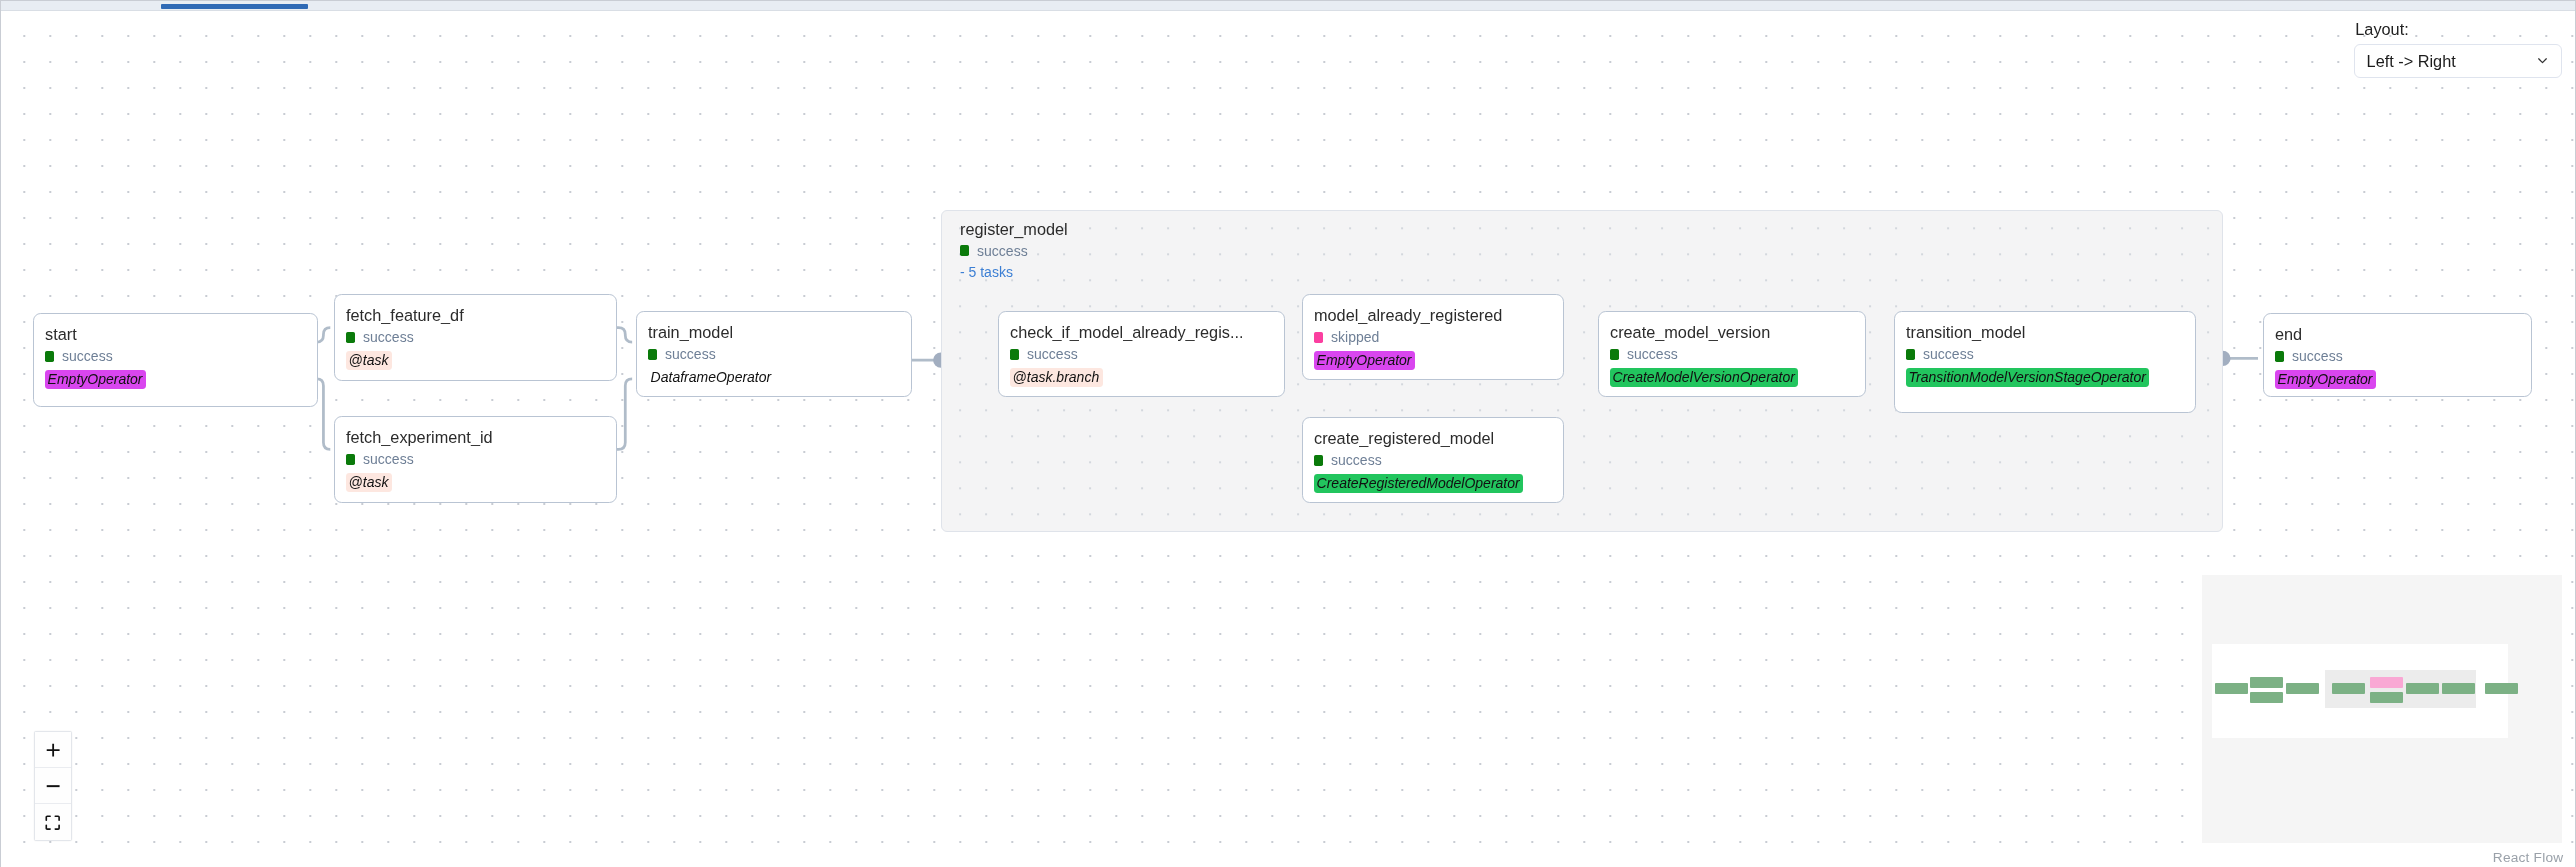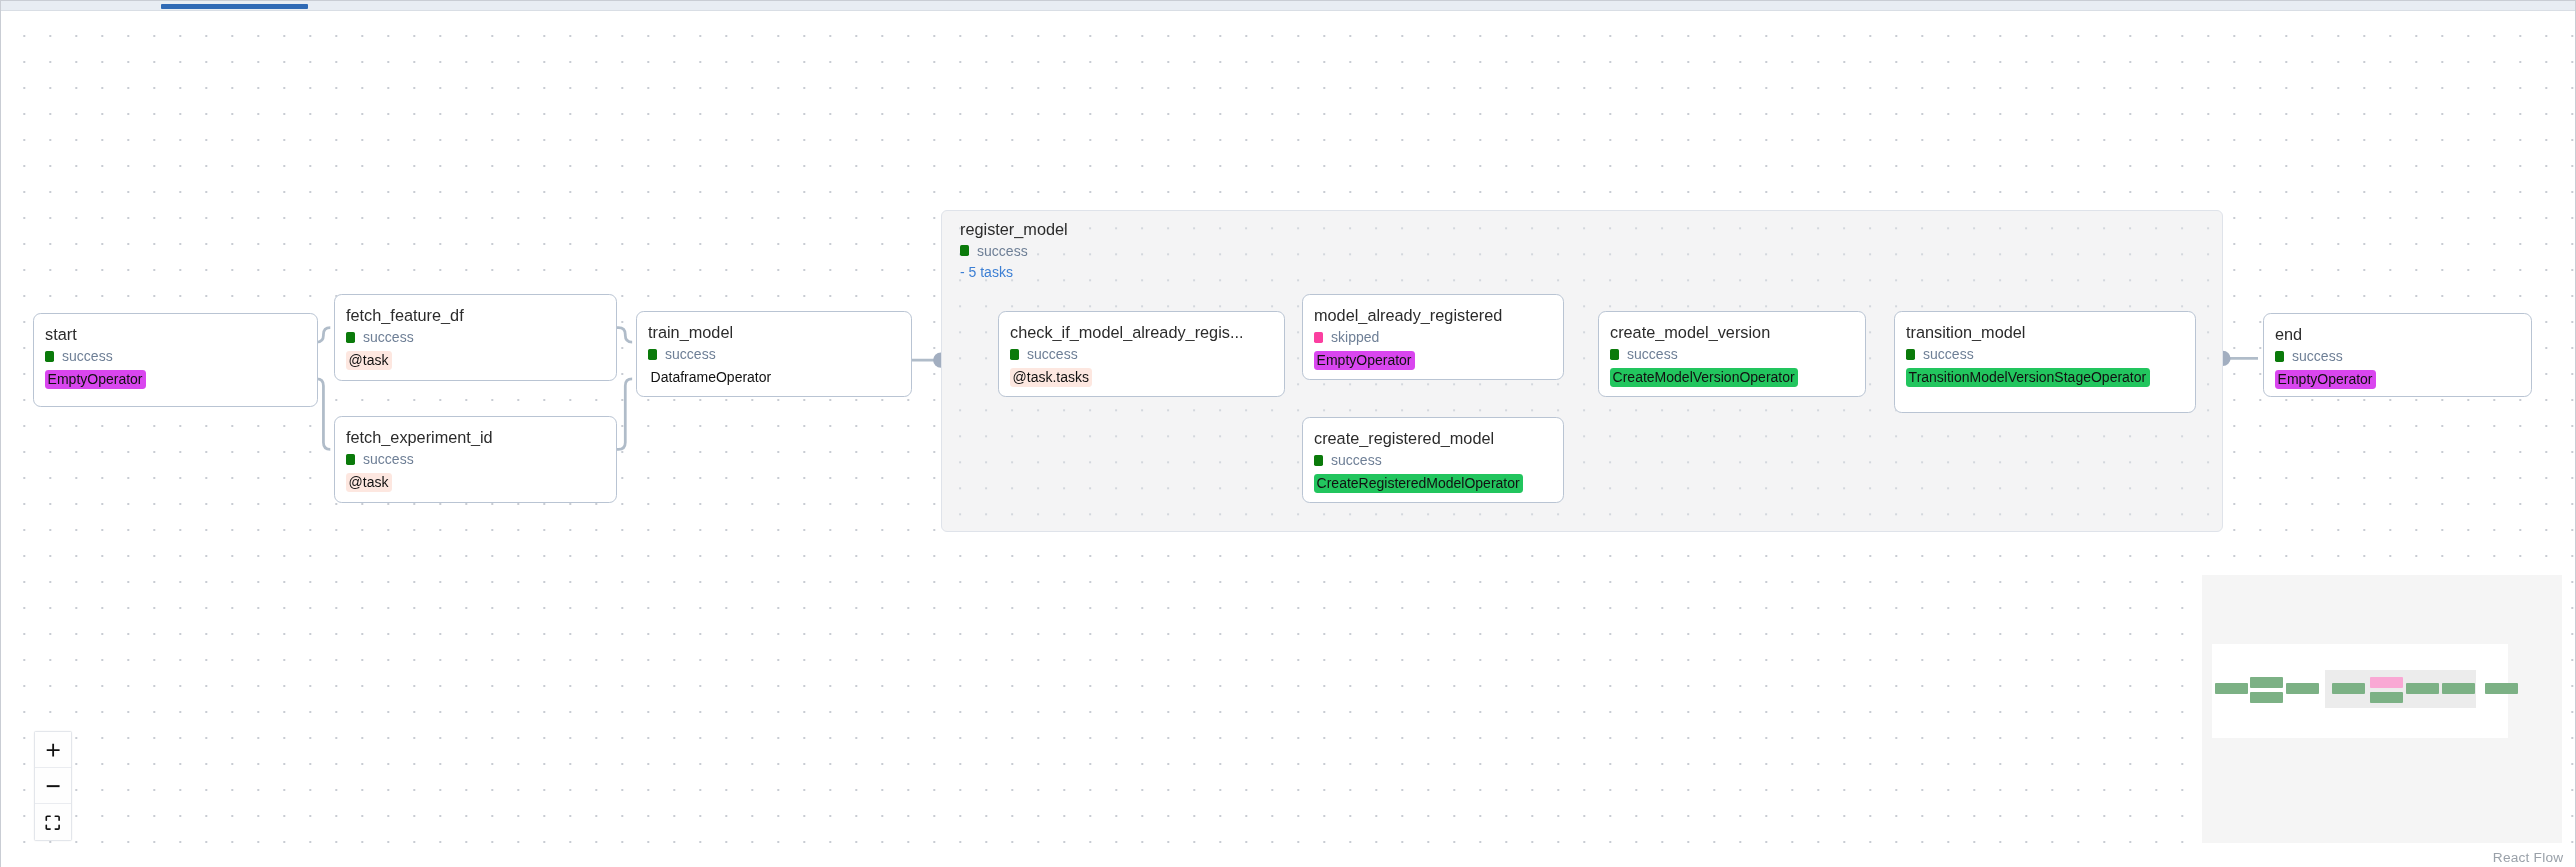--- a/index.html
+++ b/index.html
@@ -138,20 +138,21 @@
   }
   .n-op {
     display: inline-block;
     margin-top: 6px;
     font-size: 14px;
     line-height: 16.3px;
     color: #111;
     border-radius: 3.4px;
     padding: 0.9px 3.4px 1.7px 2.6px;
     white-space: nowrap;
+    font-style: italic;
   }
   .op-empty   { background: #d946ef; }
   .op-task    { background: #fde7e0; }
   .op-orange  { background: #22c55e; }
   .op-plain   { background: transparent; }
 
   
   .g-state { display:flex; align-items:center; margin-top:6px; height:14.6px; }
 
   
@@ -333,21 +334,21 @@
             <span class="n-state-label">success</span>
           </div>
           <div><span class="n-op op-plain">DataframeOperator</span></div>
         </div>
         <div class="node" style="left: 997px; top: 300px; width: 287px; height: 86px;">
           <div class="n-title">check_if_model_already_regis...</div>
           <div class="n-state">
             <span class="swatch" style="background: rgb(10, 122, 10);"></span>
             <span class="n-state-label">success</span>
           </div>
-          <div><span class="n-op op-task">@task.tasks</span></div>
+          <div><span class="n-op op-task">@task.branch</span></div>
         </div>
         <div class="node" style="left: 1301px; top: 283px; width: 262px; height: 86px;">
           <div class="n-title">model_already_registered</div>
           <div class="n-state">
             <span class="swatch" style="background: rgb(251, 63, 160);"></span>
             <span class="n-state-label">skipped</span>
           </div>
           <div><span class="n-op op-empty">EmptyOperator</span></div>
         </div>
         <div class="node" style="left: 1301px; top: 406px; width: 262px; height: 86px;">
@@ -377,20 +378,31 @@
         <div class="node" style="left: 2262px; top: 302px; width: 269px; height: 84px;">
           <div class="n-title">end</div>
           <div class="n-state">
             <span class="swatch" style="background: rgb(10, 122, 10);"></span>
             <span class="n-state-label">success</span>
           </div>
           <div><span class="n-op op-empty">EmptyOperator</span></div>
         </div>
       </div>
 
+    <div class="layout-panel">
+      <div class="layout-label">Layout:</div>
+      <div class="sel-wrap">
+        <select class="layout-select" id="layout-select"><option value="Left -&gt; Right">Left -&gt; Right</option><option value="Right -&gt; Left">Right -&gt; Left</option><option value="Top -&gt; Bottom">Top -&gt; Bottom</option><option value="Bottom -&gt; Top">Bottom -&gt; Top</option></select>
+        <span class="sel-chevron">
+          <svg width="11" height="11" viewBox="0 0 13 13">
+            <path d="M2 4.5 L6.5 9 L11 4.5" fill="none" stroke="#333" stroke-width="1.5" stroke-linecap="round" stroke-linejoin="round"></path>
+          </svg>
+        </span>
+      </div>
+    </div>
 
     <div class="zoom-controls">
       <button class="zoom-btn">
         <span>
           <svg width="16.3" height="16.3" viewBox="0 0 19 19">
             <path d="M9.5 2 L9.5 17 M2 9.5 L17 9.5" stroke="#111" stroke-width="2.1" stroke-linecap="butt"></path>
           </svg>
         </span>
       </button>
       <button class="zoom-btn">

